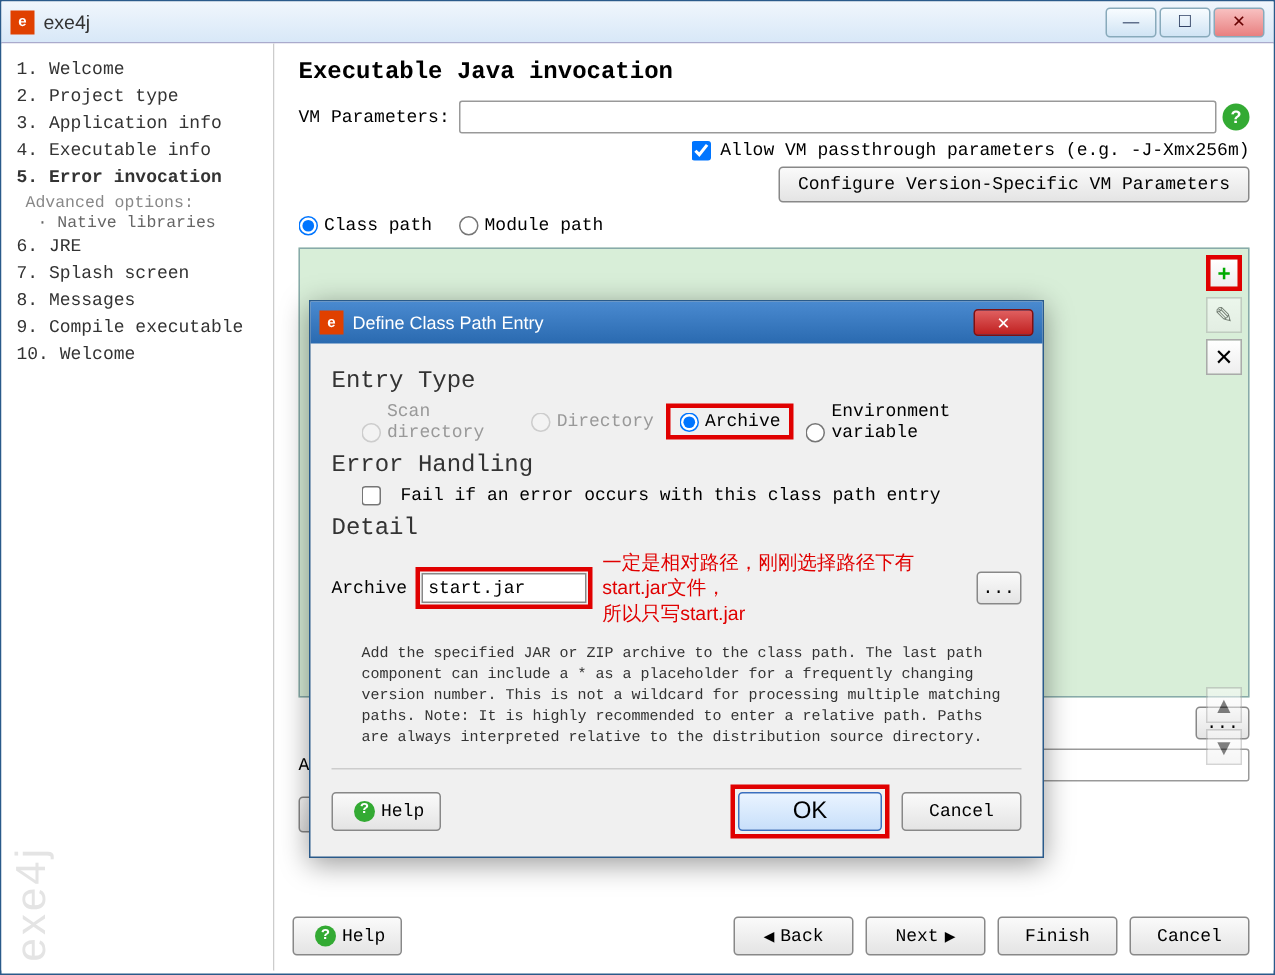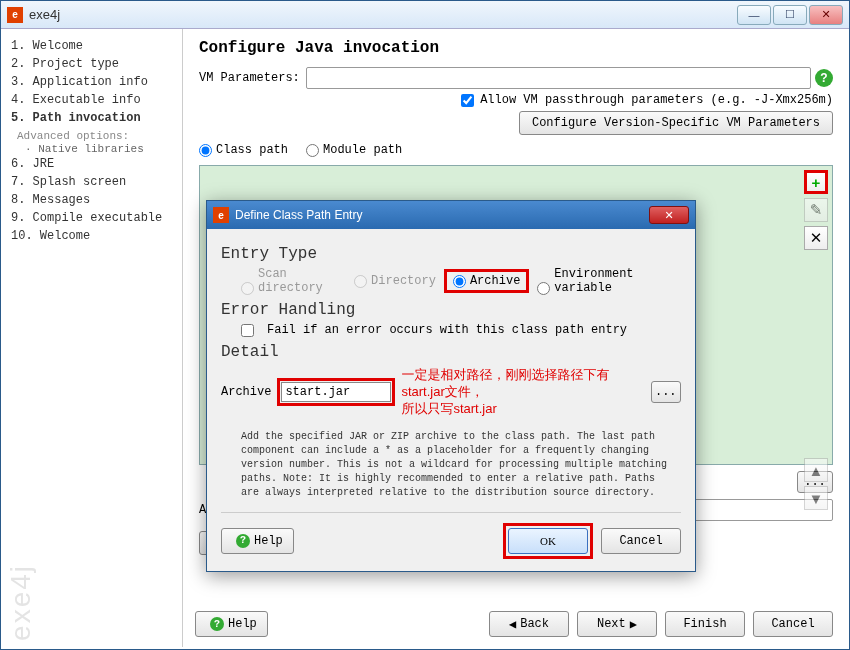--- a/index.html
+++ b/index.html
@@ -62,21 +62,21 @@
 .radio-line label.dim { color:#999;}
 .chk-line { display:flex; align-items:center; gap:13px; padding-left:20px; font-family:"Courier New",monospace; font-size:12px;}
 .detail-row { display:flex; align-items:center; gap:6px; padding-left: 0; margin:6px 0;}
 .detail-row .lbl2 { font-family:"Courier New",monospace; font-size:12px;}
 .detail-row input { width: 110px; height:20px; border:1px solid #888; font-family:"Courier New",monospace; font-size:12px; padding:0 3px;}
 .annotation { color:#e00000; font-family: "SimSun", "Microsoft YaHei", sans-serif; font-size:13px; line-height:1.3;}
 .desc { font-family:"Courier New",monospace; font-size:10px; color:#333; padding: 6px 4px 4px 20px; line-height:1.4;}
 .dlg-footer { display:flex; align-items:center; margin-top:10px; gap:8px;}
 .dlg-footer .spacer { flex:1;}
 .help-btn { display:flex;align-items:center;gap:4px; height:26px; padding:0 10px; border:1px solid #888; border-radius:3px; background:linear-gradient(#fafafa,#e4e4e4); font-family:"Courier New",monospace; font-size:12px;}
-.ok-btn { width:80px; height:26px; border:1px solid #3a70c0; border-radius:3px; background:linear-gradient(#eaf4ff,#c8dffa); font-family:Liberation Serif, serif; font-size:11px;}
+.ok-btn { width:96px; height:26px; border:1px solid #3a70c0; border-radius:3px; background:linear-gradient(#eaf4ff,#c8dffa); font-family:Liberation Sans, sans-serif; font-size:16px;}
 
 .boxed { display:inline-flex; }
 .browse-dots { width: 36px; height:22px; border:1px solid #888; border-radius:3px; background:linear-gradient(#fafafa,#e4e4e4); display:flex;align-items:center;justify-content:center; font-family:"Courier New",monospace;}
 hr.sep { border:none; border-top:1px solid #ccc; margin:8px 0;}
 </style>
 </head>
 <body>
 
 <div class="main-window">
   <div class="titlebar">
@@ -87,33 +87,33 @@
       <div class="win-btn">☐</div>
       <div class="win-btn close">✕</div>
     </div>
   </div>
   <div class="main-body">
     <div class="sidebar">
       <div class="step"><span>1.</span> <span>Welcome</span></div>
       <div class="step"><span>2.</span> <span>Project type</span></div>
       <div class="step"><span>3.</span> <span>Application info</span></div>
       <div class="step"><span>4.</span> <span>Executable info</span></div>
-      <div class="step current"><span>5.</span> <span>Path invocation</span></div>
+      <div class="step current"><span>5.</span> <span>Error invocation</span></div>
       <div class="subhead">Advanced options:</div>
       <div class="substep">· <span>Native libraries</span></div>
       <div class="step"><span>6.</span> <span>JRE</span></div>
       <div class="step"><span>7.</span> <span>Splash screen</span></div>
       <div class="step"><span>8.</span> <span>Messages</span></div>
       <div class="step"><span>9.</span> <span>Compile executable</span></div>
       <div class="step"><span>10.</span> <span>Welcome</span></div>
       <div class="watermark">exe4j</div>
     </div>
 
     <div class="content">
-      <h2 class="heading">Configure Java invocation</h2>
+      <h2 class="heading">Executable Java invocation</h2>
 
       <div class="row">
         <span class="lbl">VM Parameters:</span>
         <input class="text-input" value="" style="">
         <div class="help-dot">?</div>
       </div>
 
       <div class="row" style="padding-left:104px;">
         <input type="checkbox" class="chk" checked="" style="">
         <span class="mono">Allow VM passthrough parameters (e.g. -J-Xmx256m)</span>

